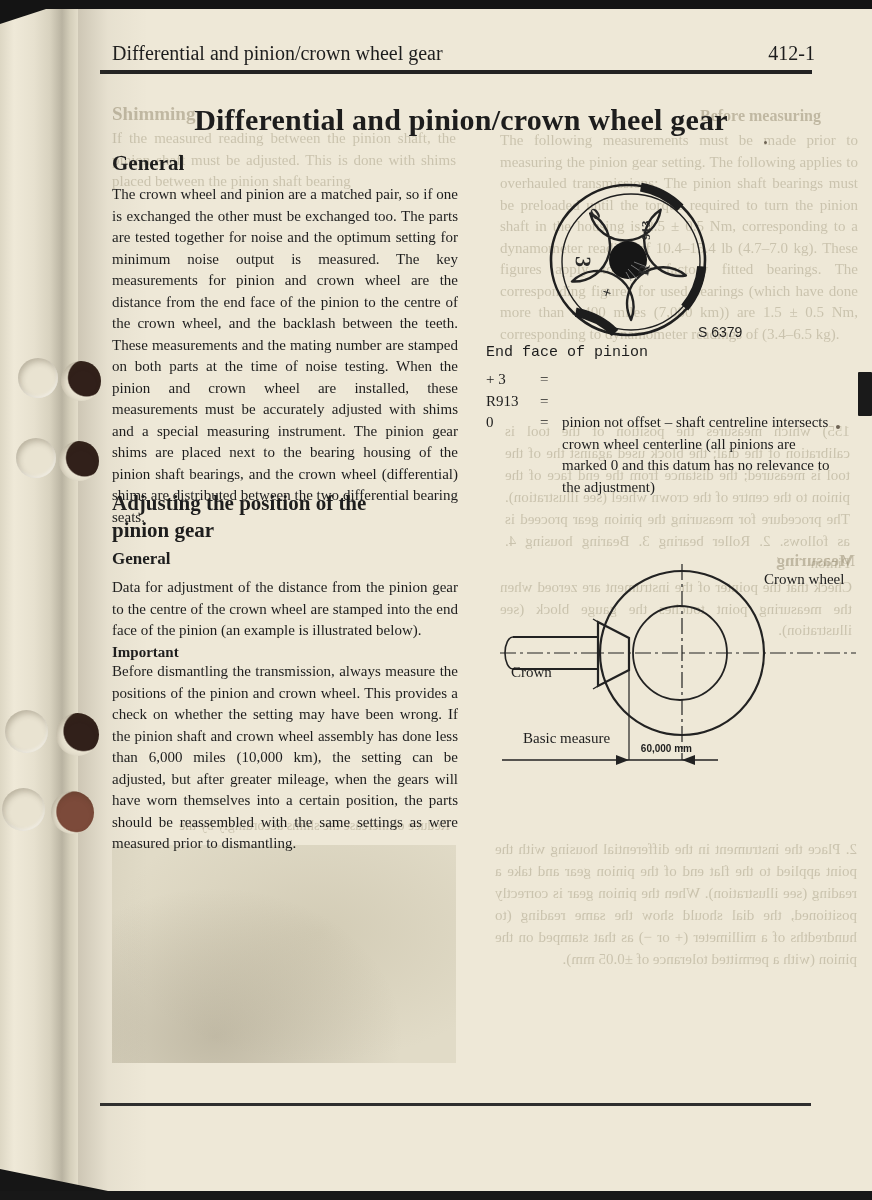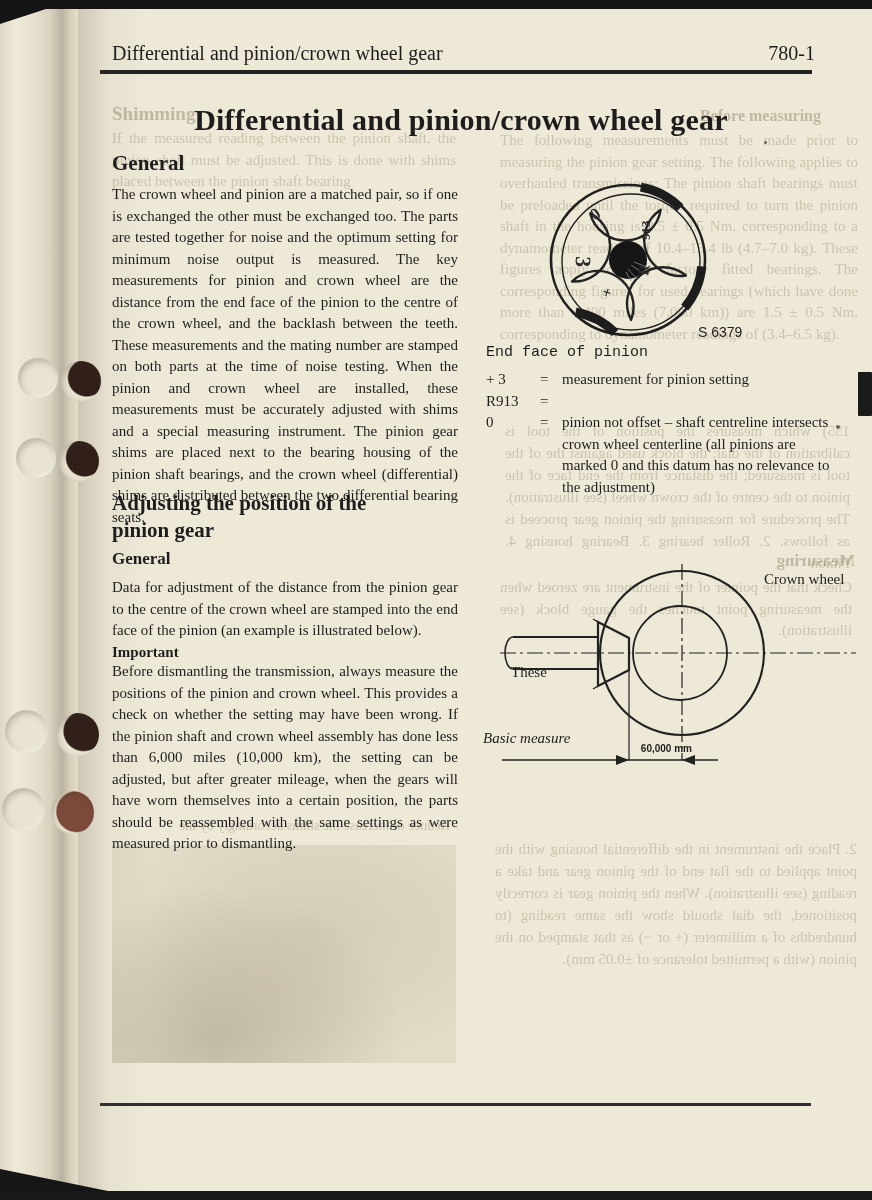--- a/index.html
+++ b/index.html
@@ -68,21 +68,21 @@
   <div class="ghost bold" style="left:700px;top:107px;width:170px;font-size:16px;font-family:Liberation Serif, serif;">Before measuring</div>
   <div class="ghost" style="left:500px;top:130px;width:358px;font-size:15px;line-height:21.5px;">The following measurements must be made prior to measuring the pinion gear setting. The following applies to overhauled transmissions: The pinion shaft bearings must be preloaded until the torque required to turn the pinion shaft in the housing is 2.5 ± 0.5 Nm, corresponding to a dynamometer reading of 10.4–15.4 lb (4.7–7.0 kg). These figures apply to new factory fitted bearings. The corresponding figures for used bearings (which have done more than 4,400 miles (7,000 km)) are 1.5 ± 0.5 Nm, corresponding to dynamometer readings of (3.4–6.5 kg).</div>
   <div class="ghost mirror" style="left:505px;top:420px;width:345px;font-size:15px;line-height:22px;">155) which measures the position of the tool is calibration of the dial; the block used against the of the tool is measured; the distance from the end face of the pinion to the centre of the crown wheel (see illustration). The procedure for measuring the pinion gear proceed is as follows.  2. Roller bearing  3. Bearing housing  4. Pinion</div>
   <div class="ghost bold mirror" style="left:735px;top:551px;width:120px;font-size:17px;">Measuring</div>
   <div class="ghost mirror" style="left:500px;top:577px;width:352px;font-size:15px;line-height:21.5px;">Check that the pointer of the instrument are zeroed when the measuring point touches the gauge block (see illustration).</div>
   <div class="ghost mirror" style="left:495px;top:838px;width:362px;font-size:15px;line-height:22px;">2.  Place the instrument in the differential housing with the point applied to the flat end of the pinion gear and take a reading (see illustration).  When the pinion gear is correctly positioned, the dial should show the same reading (to hundredths of a millimeter (+ or −) as that stamped on the pinion (with a permitted tolerance of ±0.05 mm).</div>
   <div class="ghost mirror" style="left:130px;top:818px;width:320px;font-size:14px;">Reduce or increase the shims accordingly by the</div>
   <div class="ghost-img"></div>
 
   <div class="hdr-title">Differential and pinion/crown wheel gear</div>
-  <div class="hdr-num">780-1</div>
+  <div class="hdr-num">412-1</div>
   <div class="hdr-rule"></div>
 
   <div class="main-title">Differential and pinion/crown wheel gear</div>
 
   <div class="h1" style="left:112px;top:151px;">General</div>
   <div class="body-text" style="left:112px;top:184px;width:346px;">The crown wheel and pinion are a matched pair, so if one is exchanged the other must be exchanged too. The parts are tested together for noise and the optimum setting for minimum noise output is measured. The key measurements for pinion and crown wheel are the distance from the end face of the pinion to the centre of the crown wheel, and the backlash between the teeth. These measurements and the mating number are stamped on both parts at the time of noise testing. When the pinion and crown wheel are installed, these measurements must be accurately adjusted with shims and a special measuring instrument. The pinion gear shims are placed next to the bearing housing of the pinion shaft bearings, and the crown wheel (differential) shims are distributed between the two differential bearing seats.</div>
 
   <div class="h1" style="left:112px;top:490px;width:310px;line-height:27px;">Adjusting the position of the pinion gear</div>
   <div class="h2" style="left:112px;top:549px;">General</div>
   <div class="body-text" style="left:112px;top:577px;width:346px;">Data for adjustment of the distance from the pinion gear to the centre of the crown wheel are stamped into the end face of the pinion (an example is illustrated below).</div>
@@ -107,21 +107,20 @@
     <text x="38" y="80" font-size="22" font-weight="bold" fill="#2a2a2a" transform="rotate(92 38 80)">3</text>
     <text x="63" y="120" font-size="16" font-weight="bold" fill="#2a2a2a" transform="rotate(18 63 120)">+</text>
   </svg>
   <div class="fig-code">S 6379</div>
   <div class="dia-label" style="left:486px;top:344px;font-family:Liberation Mono, monospace;">End face of pinion</div>
 
   <div class="legend">
     <div class="lrow">
       <span class="lsym">+ 3</span>
       <span class="leq">=</span>
-      <span class="ltxt">measurement for pinion setting</span>
     </div>
     <div class="lrow">
       <span class="lsym">R913</span>
       <span class="leq">=</span>
     </div>
     <div class="lrow">
       <span class="lsym">0</span>
       <span class="leq">=</span>
       <span class="ltxt">pinion not offset – shaft centreline intersects crown wheel centerline (all pinions are marked 0 and this datum has no relevance to the adjustment)</span>
     </div>
@@ -138,22 +137,22 @@
 
     <path d="M118 74 L149 90 L149 122 L118 138 Z" stroke="#222" stroke-width="2.2" fill="none"></path>
     <path d="M118 74 L113 71 M118 138 L113 141" stroke="#222" stroke-width="1.4" fill="none"></path>
 
     <path d="M149 122 V212" stroke="#222" stroke-width="1.2" fill="none"></path>
     <path d="M22 212 H238" stroke="#222" stroke-width="1.6" fill="none"></path>
     <polygon points="149,212 136,207 136,217" fill="#222"></polygon>
     <polygon points="202,212 215,207 215,217" fill="#222"></polygon>
   </svg>
   <div class="dia-label" style="left:764px;top:571px;">Crown wheel</div>
-  <div class="dia-label" style="left:511px;top:664px;">These</div>
-  <div class="dia-label" style="left:483px;top:730px;font-style:italic;">Basic measure</div>
+  <div class="dia-label" style="left:511px;top:664px;">Crown</div>
+  <div class="dia-label" style="left:523px;top:730px;">Basic measure</div>
   <div class="dim-text">60,000 mm</div>
 
   <div class="bot-rule"></div>
 
   <div class="under-pages"></div>
   <div class="page-fold"></div>
   <div class="band-top"></div>
   <div class="wedge-top-left"></div>
   <div class="band-bottom"></div>
   <div class="wedge-bottom-left"></div>

